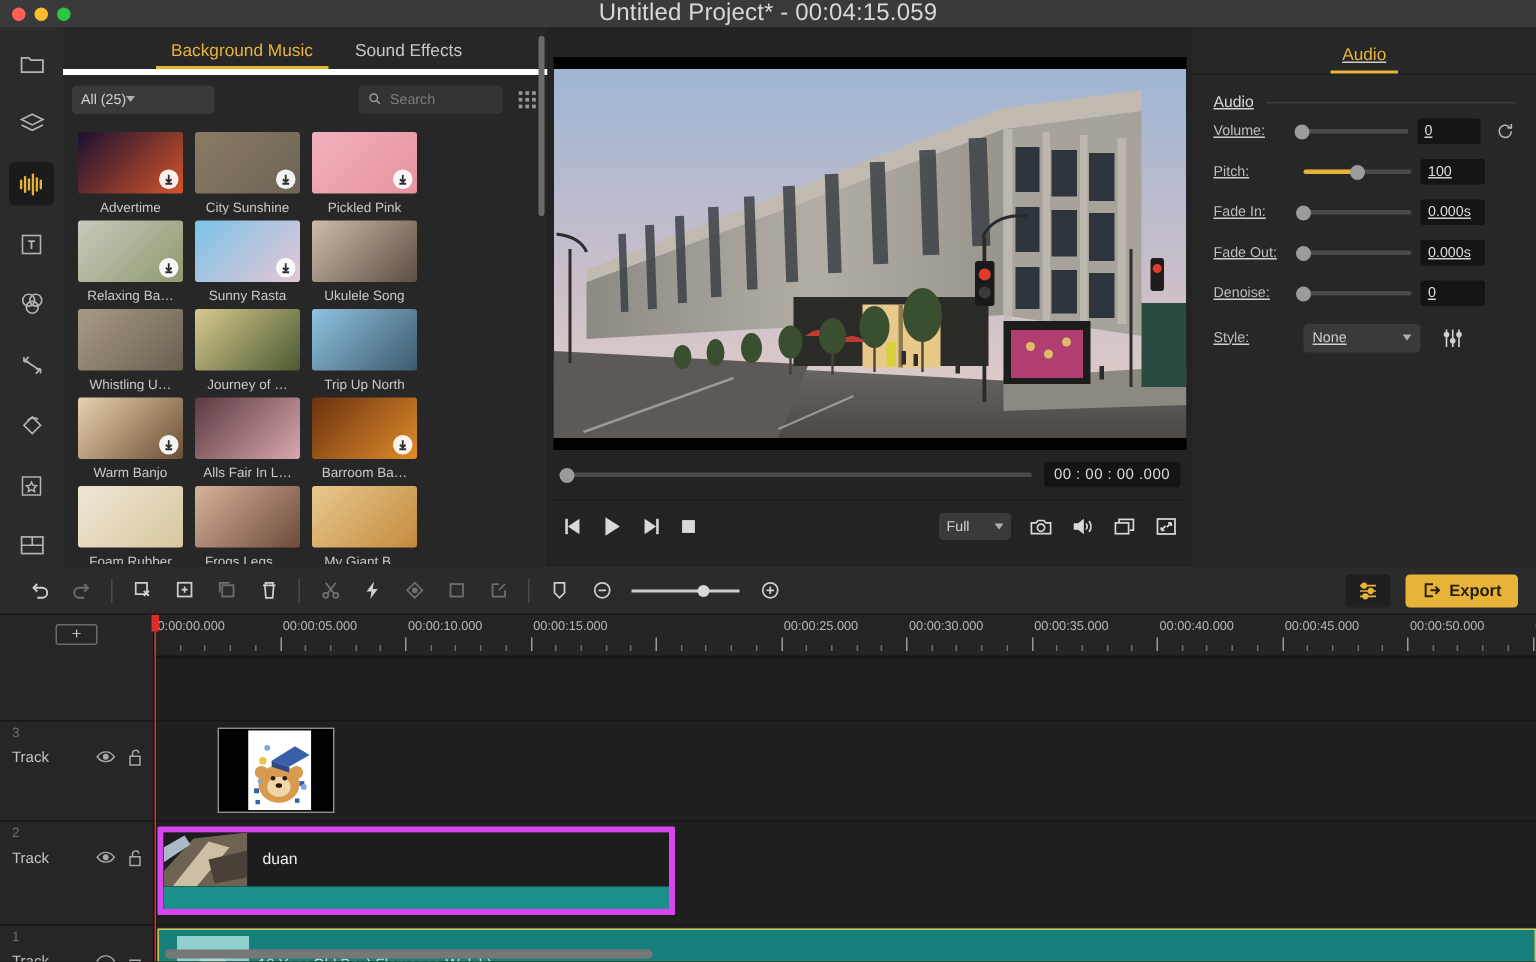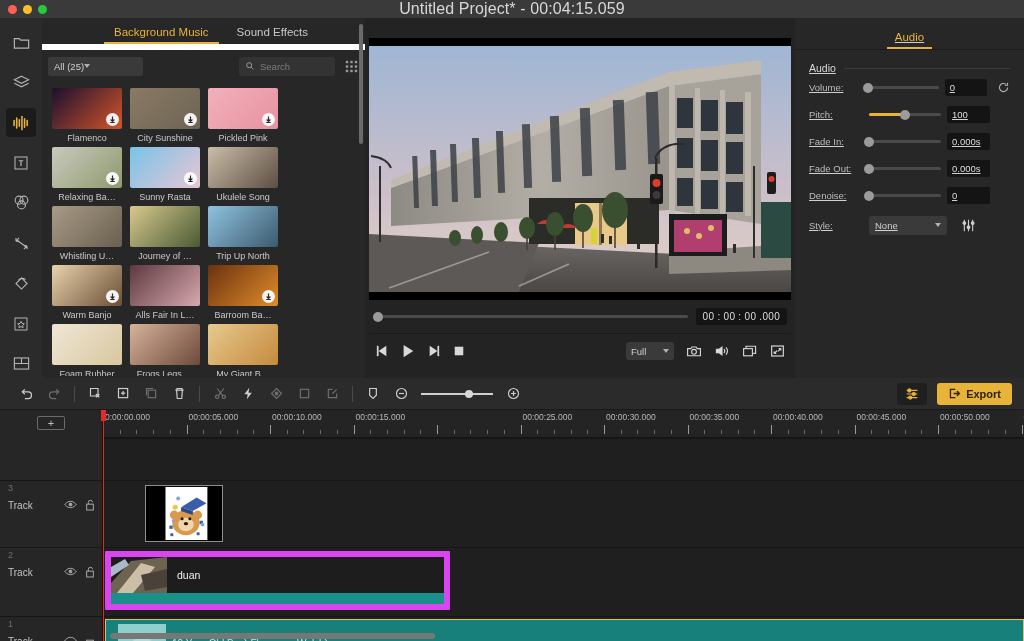--- a/index.html
+++ b/index.html
@@ -40,21 +40,21 @@
   .rail-btn.active { background: #1b1b1b; color: #e8b339; }
   .rail-btn svg { display: block; }
 
   
   .library {
     position: absolute; left: 42px; top: 18px; width: 323px; height: 360px;
     background: #272727;
   }
   .lib-tabs {
     height: 32px; display: flex; align-items: flex-end; gap: 0;
-    padding-left: 58px; border-bottom: 6px solid #ffffff;
+    padding-left: 58px; border-bottom: 4px solid #ffffff;
   }
   .lib-tab {
     font-size: 11.5px; color: #c8c8c8; padding: 0 14px 6px 14px;
     position: relative; white-space: nowrap;
   }
   .lib-tab.active { color: #e8b339; }
   .lib-tab.active::after {
     content: ""; position: absolute; left: 4px; right: 4px; bottom: 0;
     height: 2px; background: #e8b339;
   }
@@ -220,21 +220,21 @@
   .tracks-area { position: absolute; left: 103px; top: 28px; width: 921px; height: 203px;
                  overflow: hidden; }
   .track-lane { position: absolute; left: 0; width: 921px; border-top: 1px solid #161616;
                 background: #1f1f1f; }
 
   .clip-sticker {
     position: absolute; border: 1px solid #8d8d8d; background: #000;
     overflow: hidden;
   }
   .clip-video {
-    position: absolute; border: 6px solid #d946ef; background: #1a1a1a;
+    position: absolute; border: 4px solid #d946ef; background: #1a1a1a;
     overflow: hidden; border-radius: 1px;
   }
   .cv-top { height: 36px; display: flex; align-items: center; background: #1d1d1d; }
   .cv-thumb { width: 56px; height: 36px; overflow: hidden; flex: none; }
   .cv-name { font-size: 10.5px; color: #efefef; padding-left: 10px; }
   .cv-wave { height: 100%; background: #1b8f8a; position: relative; }
   .cv-wave::after {
     content:""; position:absolute; left:0; right:0; top: 46%; height: 2px;
     background: #5fd4cf;
   }
@@ -364,21 +364,21 @@
         <div class="lib-item">
           <div class="thumb" style="background: linear-gradient(135deg, rgb(26, 16, 48) 0%, rgb(212, 85, 42) 100%);">
             <div class="dl-badge">
               <svg width="9" height="9" viewBox="0 0 12 12" fill="none" stroke="#2a2a2a" stroke-width="1.6">
                 <path d="M6 2v6"></path>
                 <path d="M3.5 6L6 8.5 8.5 6"></path>
                 <path d="M3 10h6"></path>
               </svg>
             </div>
           </div>
-          <div class="item-label">Flamenco</div>
+          <div class="item-label">Advertime</div>
         </div>
         <div class="lib-item">
           <div class="thumb" style="background: linear-gradient(135deg, rgb(138, 122, 99) 0%, rgb(109, 100, 86) 100%);">
             <div class="dl-badge">
               <svg width="9" height="9" viewBox="0 0 12 12" fill="none" stroke="#2a2a2a" stroke-width="1.6">
                 <path d="M6 2v6"></path>
                 <path d="M3.5 6L6 8.5 8.5 6"></path>
                 <path d="M3 10h6"></path>
               </svg>
             </div>

